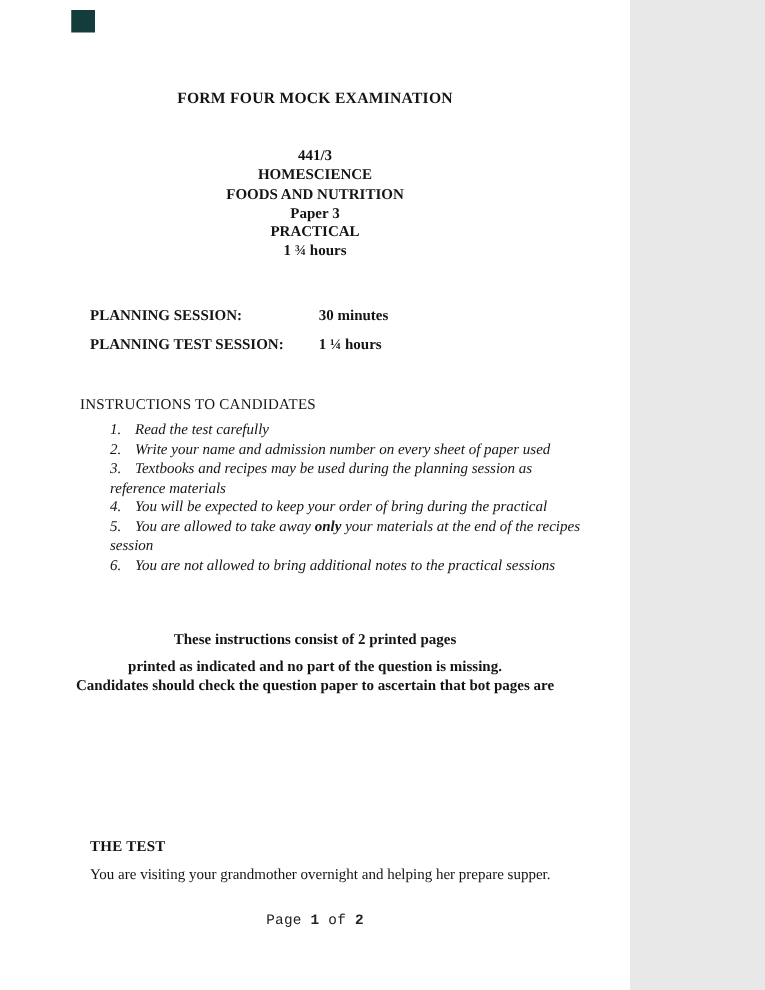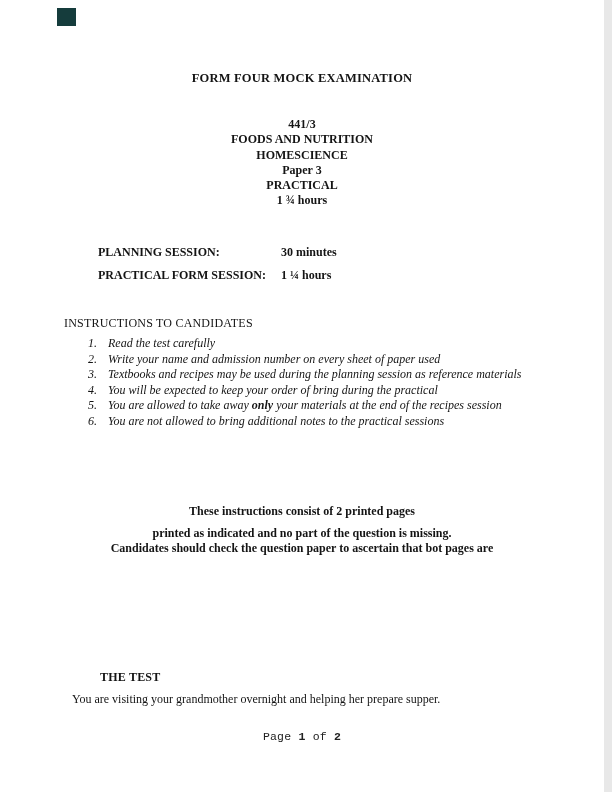--- a/index.html
+++ b/index.html
@@ -1,18 +1,18 @@
 <!DOCTYPE html>
 <html><head>
 <meta charset="utf-8">
 <style>
   html, body { margin: 0; padding: 0; background: #e8e8e8; }
   .page {
     position: relative;
-    width: 604px;
+    width: 504px;
     height: 792px;
     background: #ffffff;
     font-family: "Liberation Serif", serif;
     color: #141414;
     font-size: 12px;
     overflow: hidden;
   }
   .abs { position: absolute; }
   .center { left: 0; right: 0; text-align: center; }
 
@@ -30,42 +30,42 @@
     letter-spacing: 0.2px;
   }
 
   .header-lines {
     top: 96px;
     font-weight: bold;
     line-height: 15.3px;
     margin-top: 21px;
   }
 
-  .sessions-row { left: 72px; font-weight: bold; margin-left: 26px; }
+  .sessions-row { left: 72px; font-weight: bold; }
   .sessions-row .sess-label { display: inline-block; width: 183px; }
   .row-1 { top: 245px; }
   .row-2 { top: 268px; }
 
   .ins-heading {
     left: 64px; top: 316px;
     font-weight: normal;
     letter-spacing: 0.2px;
   }
 
   .ins-list {
     left: 88px; top: 336px; right: 40px;
     font-style: italic;
     line-height: 15.5px;
   }
   .ins-num { display: inline-block; width: 20px; }
 
   .note1 { top: 504px; font-weight: bold; }
   .note2 { top: 526px; font-weight: bold; line-height: 15.2px; }
 
-  .test-heading { left: 72px; top: 670px; font-weight: bold; letter-spacing: 0.2px; margin-left: 28px; }
+  .test-heading { left: 72px; top: 670px; font-weight: bold; letter-spacing: 0.2px; }
   .test-intro   { left: 72px; top: 692px; }
 
   .footer {
     top: 730px;
     font-family: Liberation Mono, monospace;
     font-size: 11.5px;
     color: #222222;
     letter-spacing: 0.2px;
   }
 </style>
@@ -73,32 +73,32 @@
 <body>
 
 <div class="page">
 
   <div class="scan-mark" style="background: rgb(21, 60, 60);"></div>
 
   <div class="abs center title">FORM FOUR MOCK EXAMINATION</div>
 
   <div class="abs center header-lines">
     <div>441/3</div>
+    <div>HOMESCIENCE</div>
     <div>FOODS AND NUTRITION</div>
-    <div>HOMESCIENCE</div>
     <div>Paper 3</div>
     <div>PRACTICAL</div>
     <div>1 ¾ hours</div>
   </div>
 
   <div class="abs sessions-row row-1">
     <span class="sess-label">PLANNING SESSION:</span><span>30 minutes</span>
   </div>
   <div class="abs sessions-row row-2">
-    <span class="sess-label">PRACTICAL FORM SESSION:</span><span>1 ¼ hours</span>
+    <span class="sess-label">PLANNING TEST SESSION:</span><span>1 ¼ hours</span>
   </div>
 
   <div class="abs ins-heading">INSTRUCTIONS TO CANDIDATES</div>
 
   <div class="abs ins-list">
     <div class="ins-item"><span class="ins-num">1.</span><span><span>Read the test carefully</span><b></b><span></span></span></div>
     <div class="ins-item"><span class="ins-num">2.</span><span><span>Write your name and admission number on every sheet of paper used</span><b></b><span></span></span></div>
     <div class="ins-item"><span class="ins-num">3.</span><span><span>Textbooks and recipes may be used during the planning session as reference materials</span><b></b><span></span></span></div>
     <div class="ins-item"><span class="ins-num">4.</span><span><span>You will be expected to keep your order of bring during the practical</span><b></b><span></span></span></div>
     <div class="ins-item"><span class="ins-num">5.</span><span><span>You are allowed to take away </span><b>only</b><span> your materials at the end of the recipes session</span></span></div>

